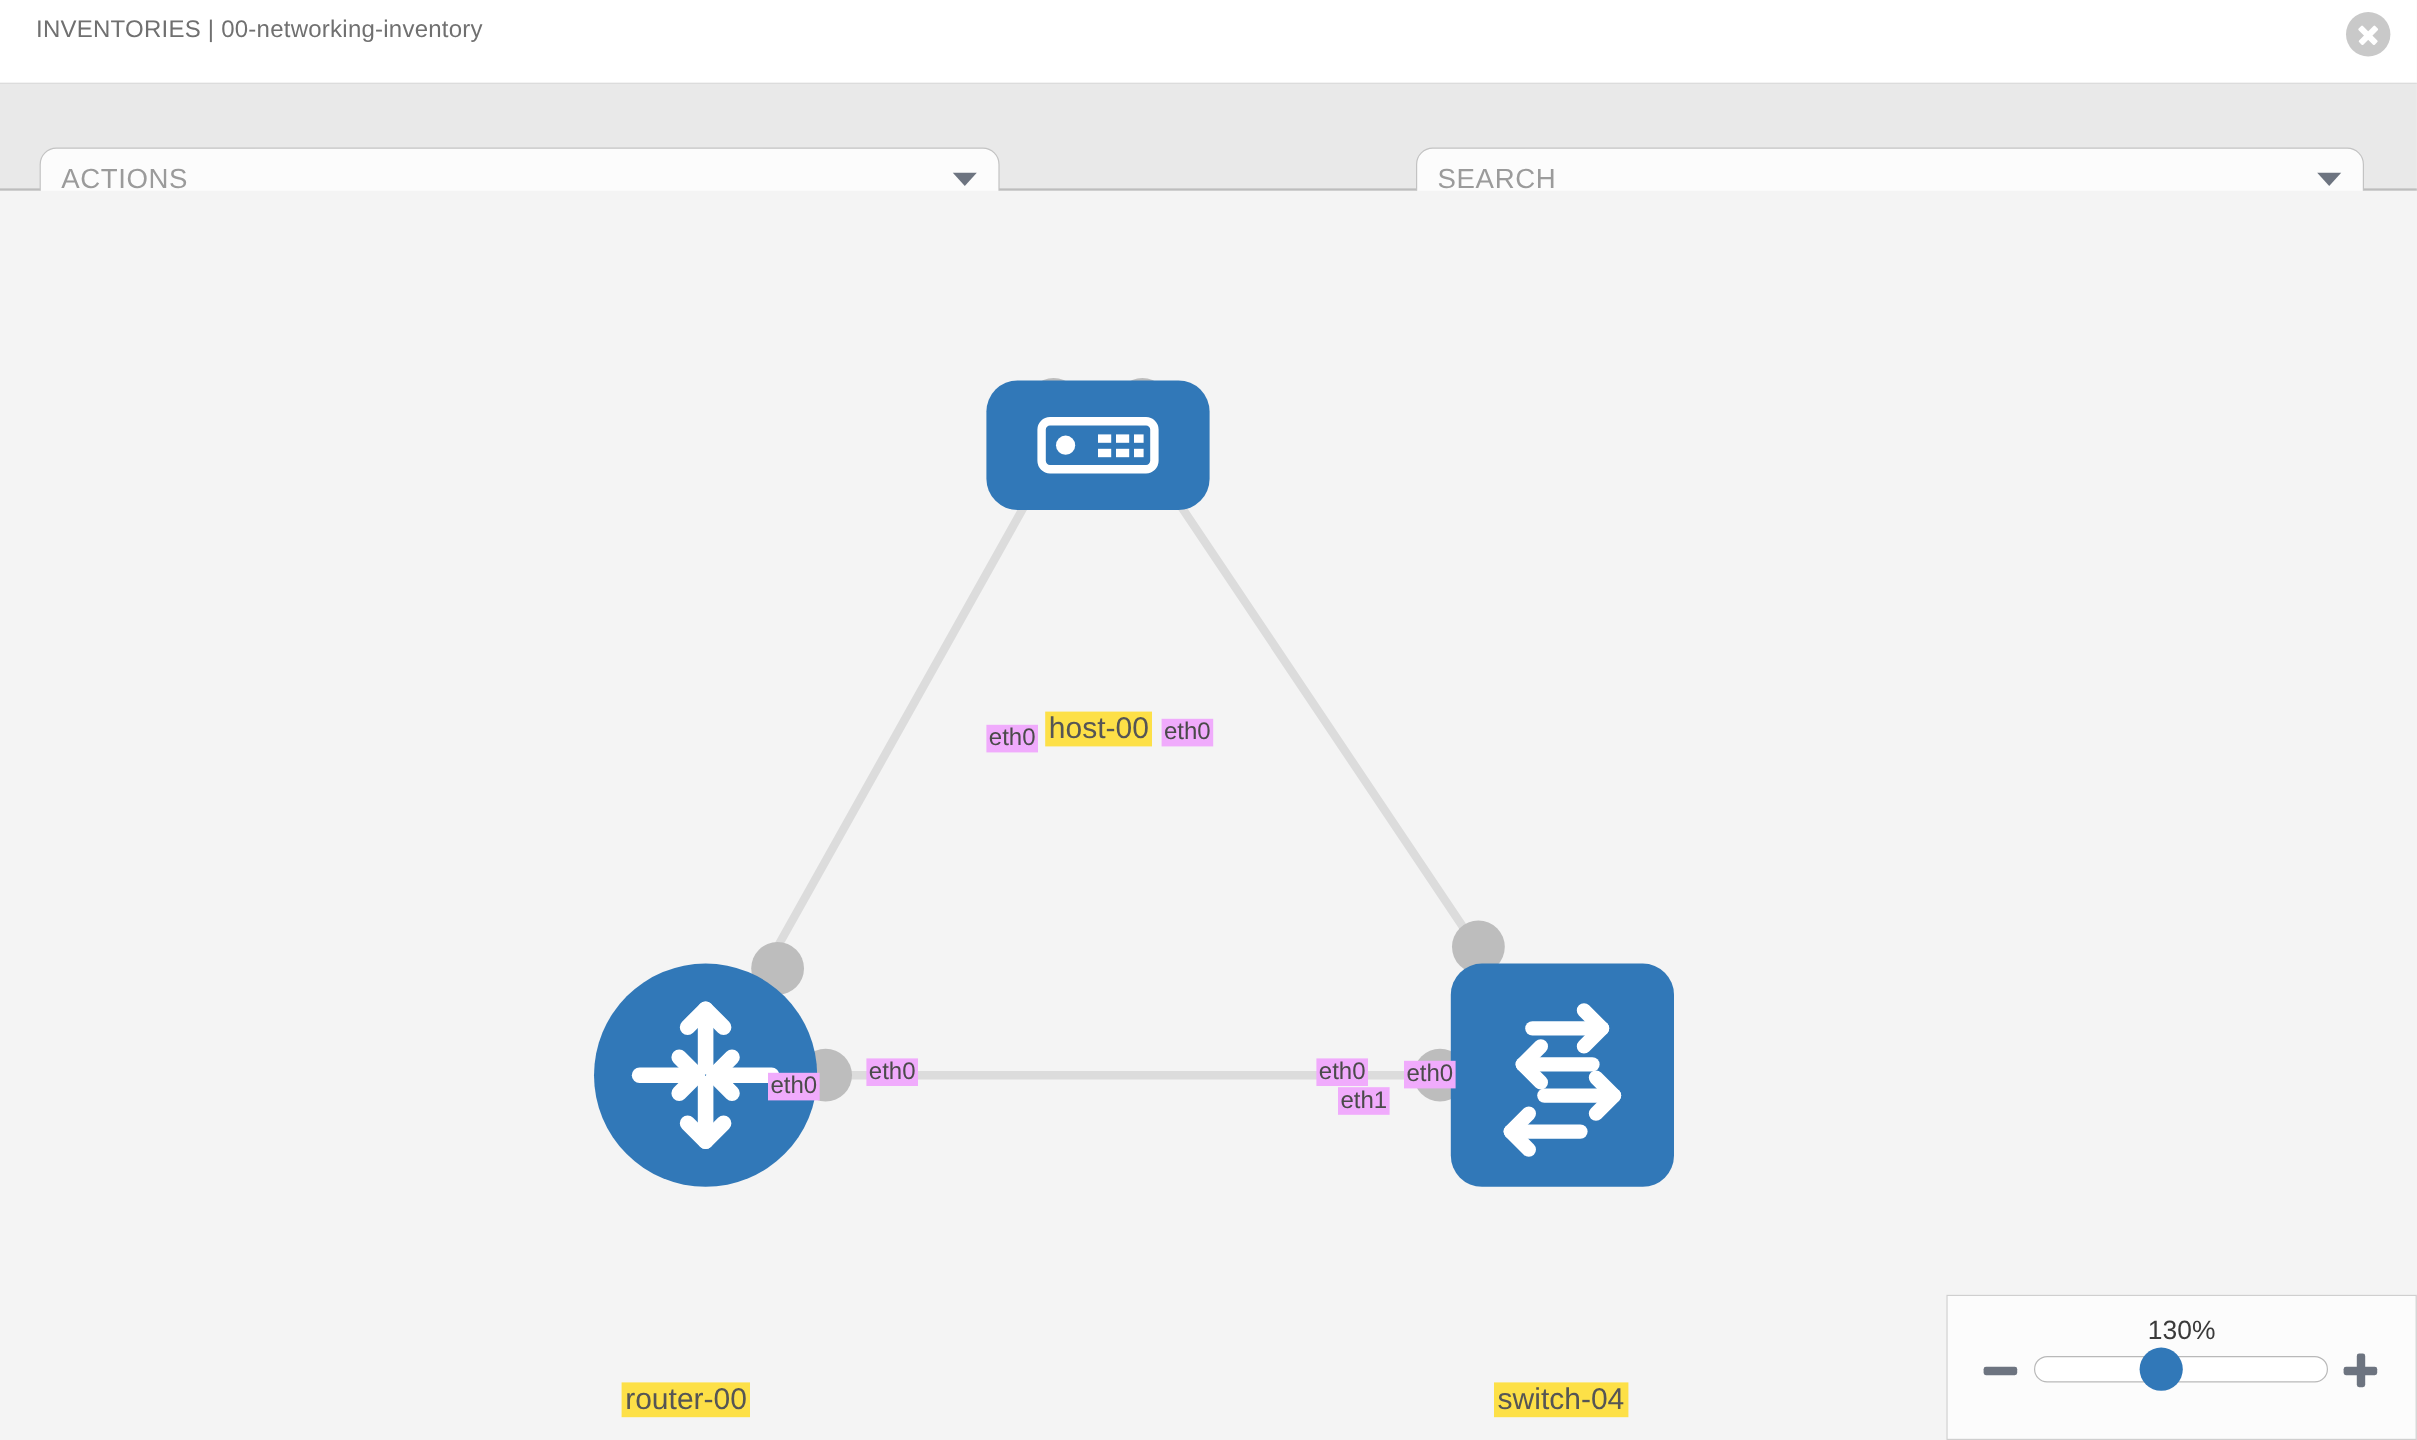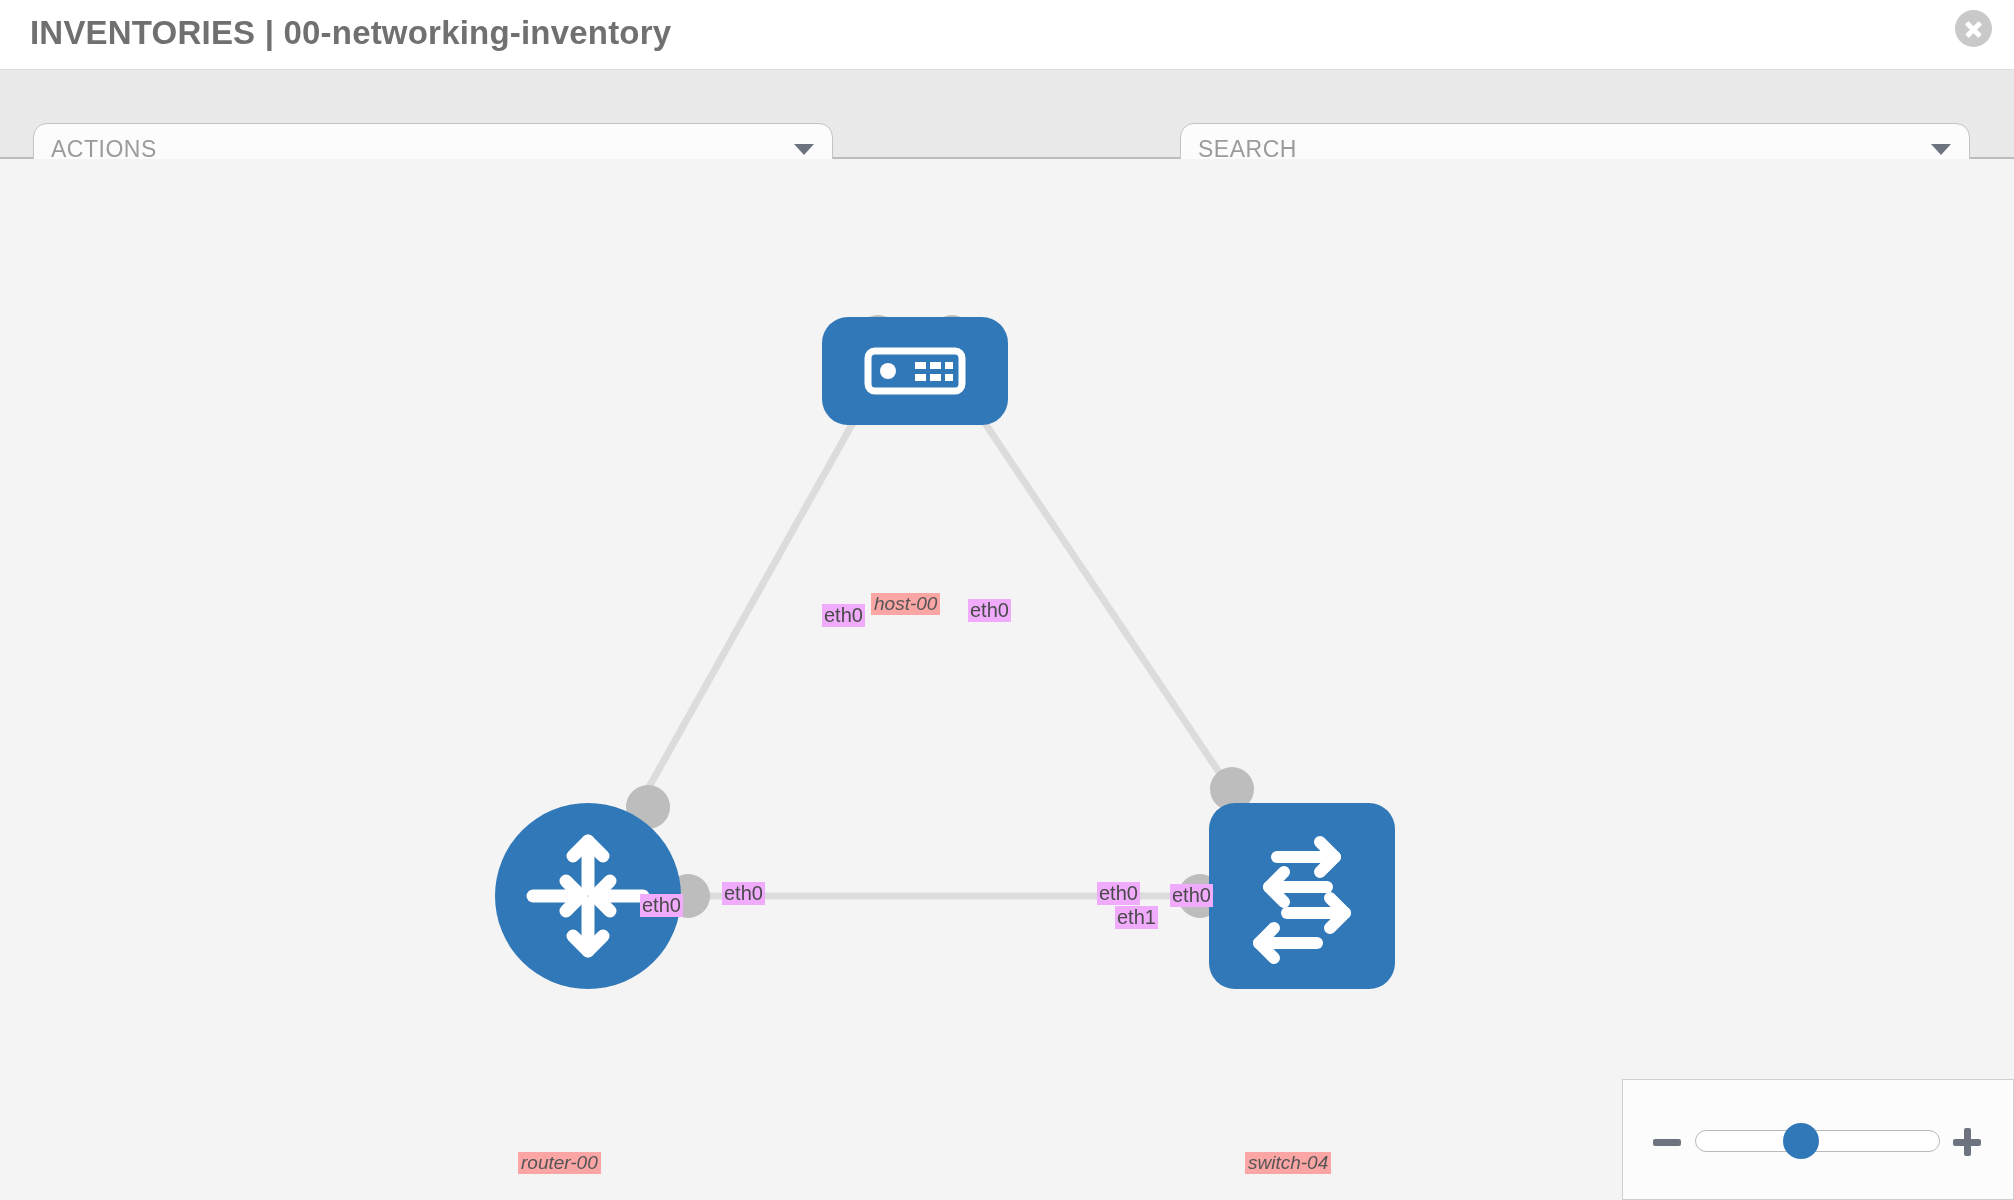--- a/index.html
+++ b/index.html
@@ -11,21 +11,21 @@
     position:relative;
   }
   
   #header{
     position:absolute;left:0;top:0;width:2014px;height:69px;
     background:#ffffff;
     box-sizing:border-box;
   }
   #page-title{
     position:absolute;left:30px;top:14px;
-    font-size:33px;font-weight:bold;color:#707070;
+    font-size:20px;font-weight:normal;color:#707070;
     letter-spacing:.2px;white-space:nowrap;
   }
   #close-btn{
     position:absolute;right:22px;top:10px;
     width:37px;height:37px;border-radius:50%;
     background:#c9c9c9;cursor:pointer;
   }
   #close-btn::before,#close-btn::after{
     content:"";position:absolute;left:9px;top:17px;
     width:19px;height:4.5px;background:#fff;border-radius:1px;
@@ -83,26 +83,25 @@
     background:#3178b8; border-radius:26px; }
   
   #node-router{ left:495px; top:644px; width:186px; height:186px;
     background:#3178b8; border-radius:50%; }
   
   #node-switch{ left:1209px; top:644px; width:186px; height:186px;
     background:#3178b8; border-radius:26px; }
 
   .node-label{
     position:absolute;
-    font-size:19px;color:#555;
-    background:#fca5a5;
+    font-size:25px;color:#555;
+    background:#fde047;
     white-space:nowrap;
     padding:0 3px;
     pointer-events:none;
-    font-style:italic;
   }
   #label-host{ left:871px; top:434px; }
   #label-router{ left:518px; top:993px; }
   #label-switch{ left:1245px; top:993px; }
 
   .if-label{
     position:absolute;
     font-size:20px;color:#4a4a4a;
     background:#f0abfc;
     padding:0 2px;white-space:nowrap;
@@ -253,17 +252,18 @@
   <div class="if-label" style="left:822px;top:445px;">eth0</div>
   <div class="if-label" style="left:968px;top:440px;">eth0</div>
   <div class="if-label" style="left:640px;top:735px;">eth0</div>
   <div class="if-label" style="left:1170px;top:725px;">eth0</div>
   <div class="if-label" style="left:722px;top:723px;">eth0</div>
   <div class="if-label" style="left:1097px;top:723px;">eth0</div>
   <div class="if-label" style="left:1115px;top:747px;">eth1</div>
 </div>
 
 <div id="zoom-panel">
+  <div id="zoom-value">130%</div>
   <div id="zoom-minus"></div>
   <div id="zoom-track"></div>
   <div id="zoom-thumb"></div>
   <div id="zoom-plus"></div>
 </div>
 
 </body></html>

